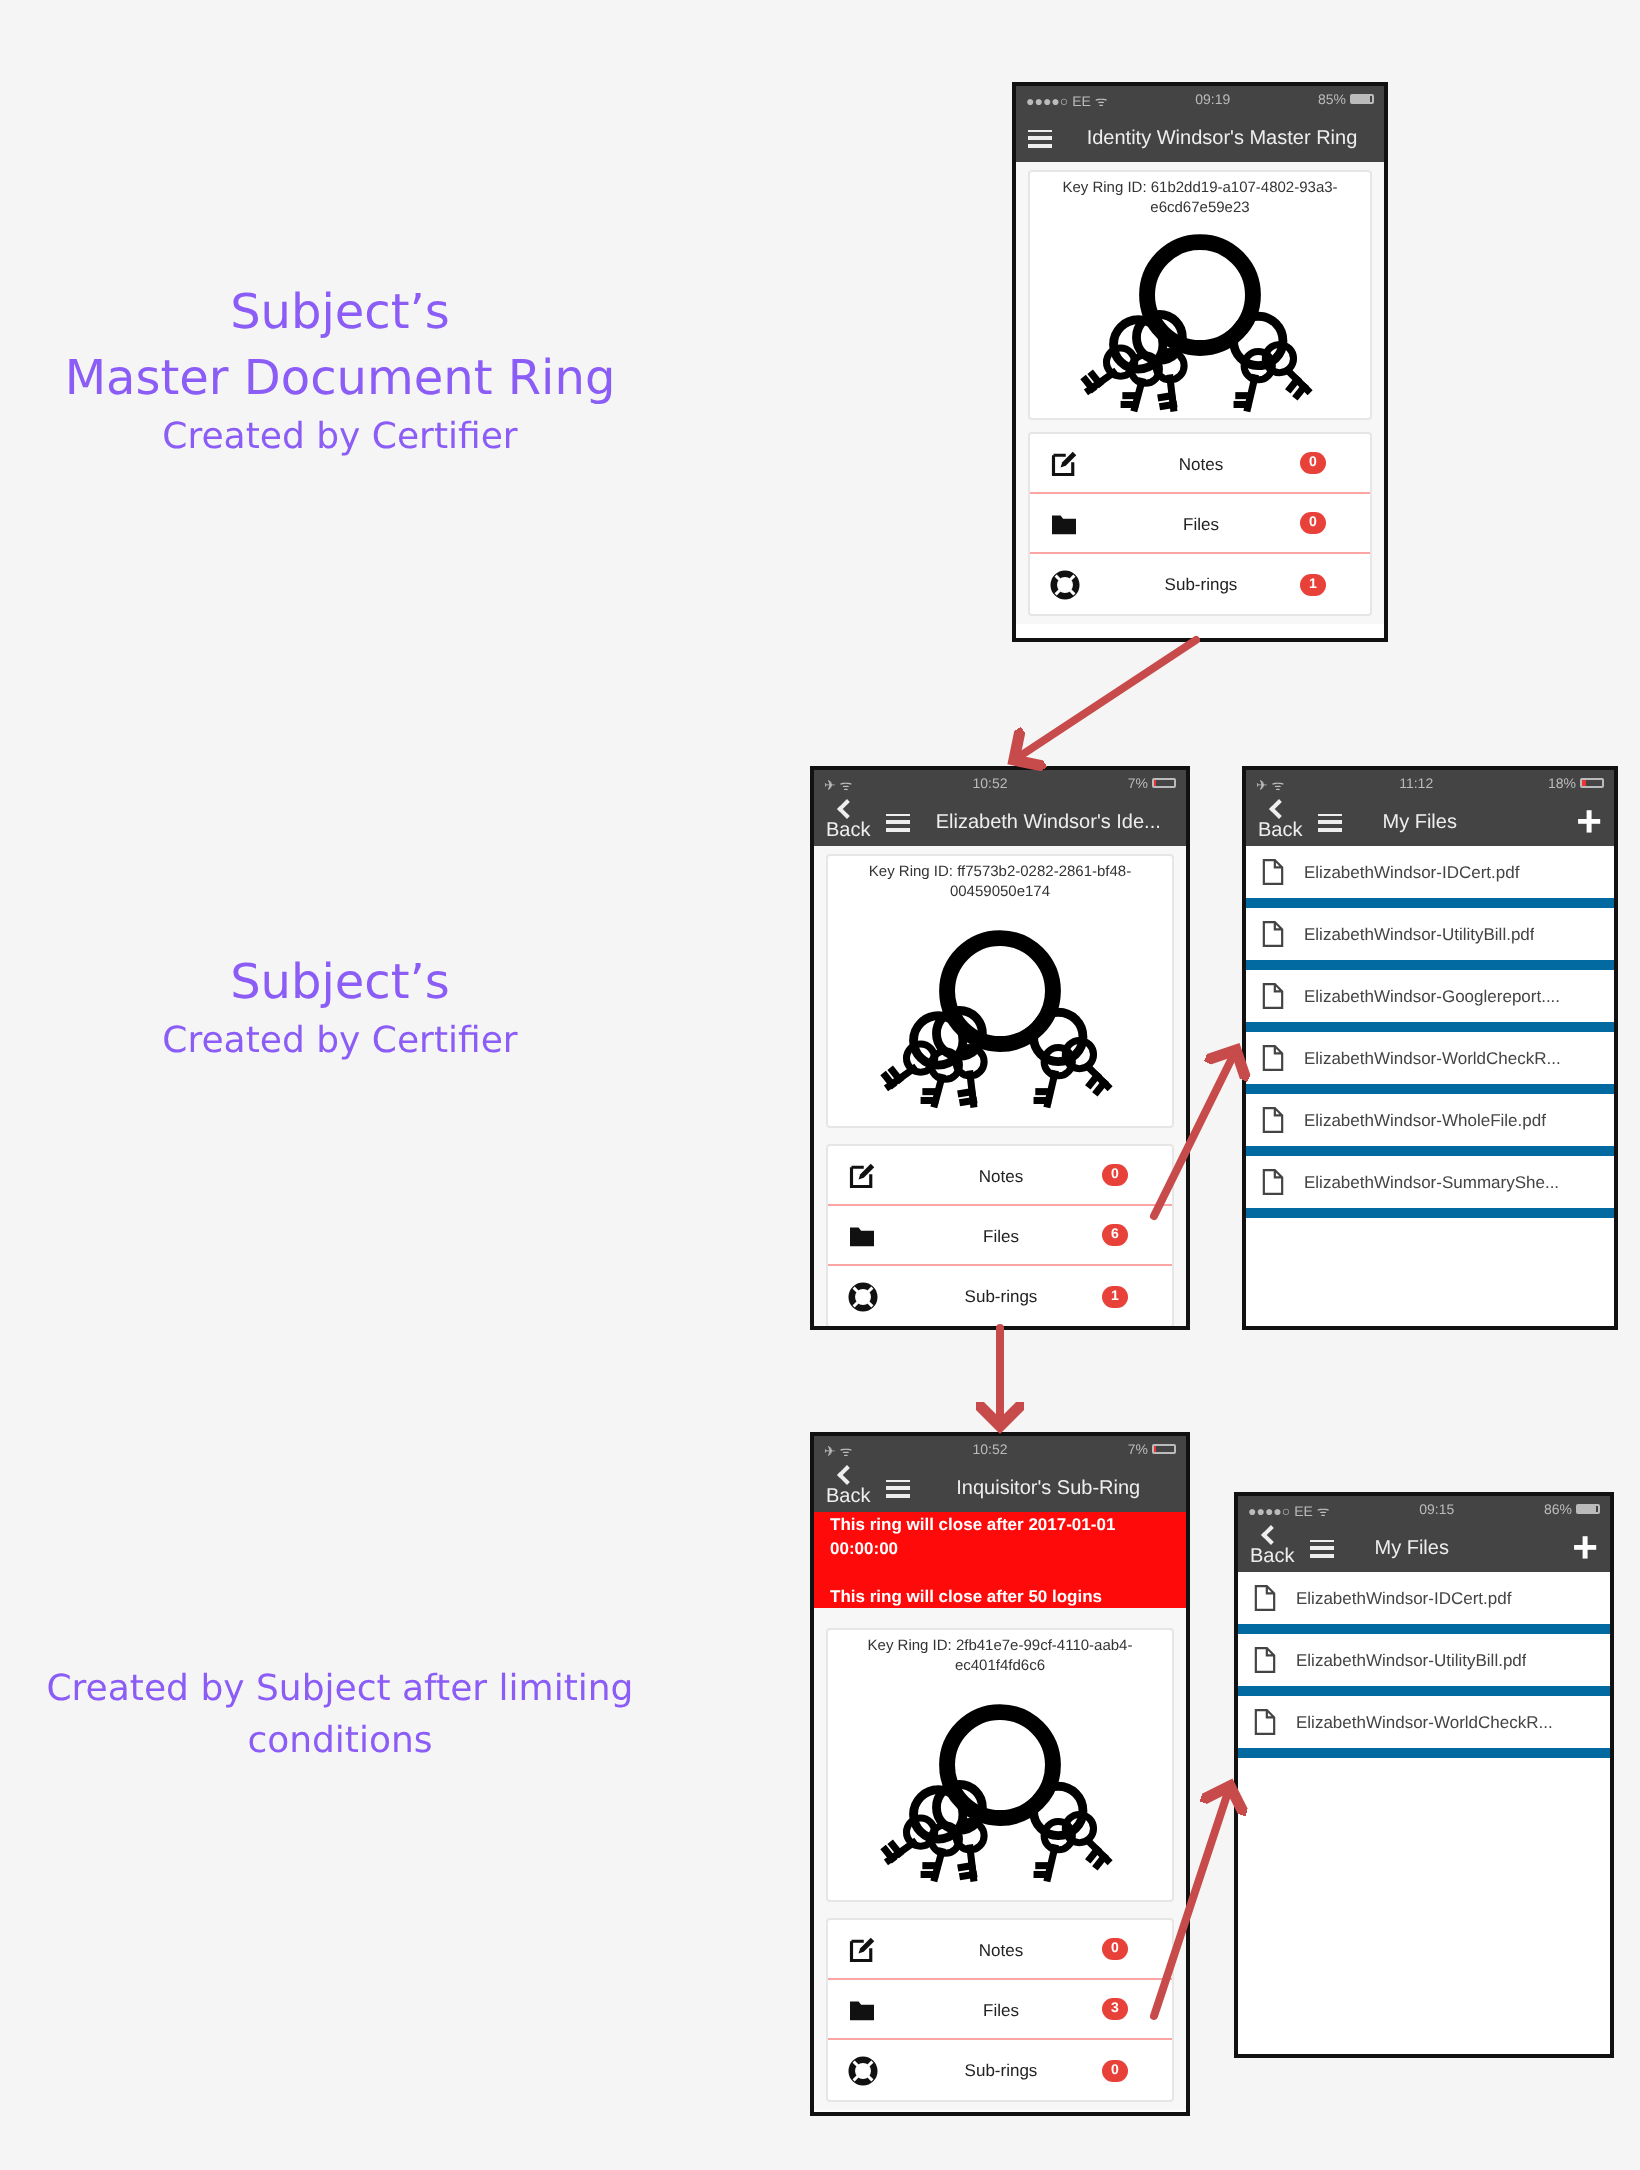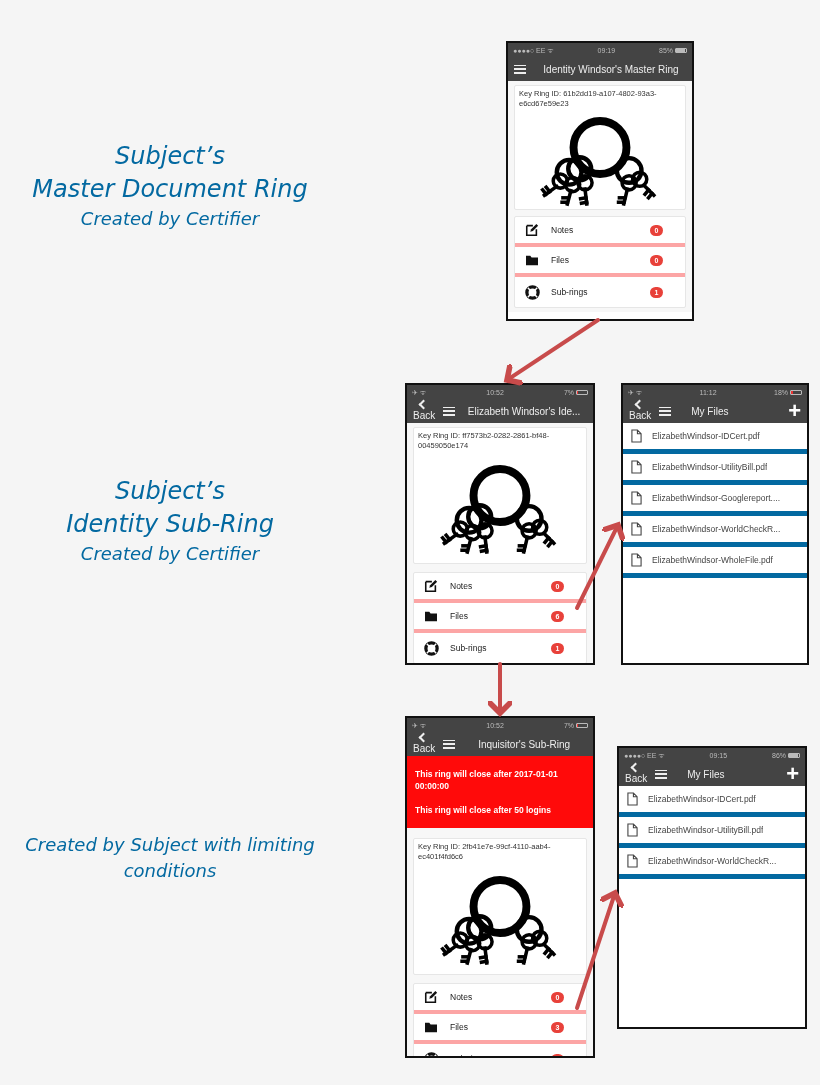--- a/index.html
+++ b/index.html
@@ -1,70 +1,69 @@
 <!DOCTYPE html>
 <html><head>
 <meta charset="utf-8">
 <style>
   * { box-sizing: border-box; margin: 0; padding: 0; }
   html, body { width: 820px; height: 1085px; background: #f5f5f5; overflow: hidden; }
   body { position: relative; font-family: "Liberation Sans", sans-serif; color: #222; }
 
-  .caption { position: absolute; width: 340px; left: 0; text-align: center; color: #0369a1; font-family: "DejaVu Sans", sans-serif; font-style: italic; }
+  .caption { position: absolute; width: 340px; left: 0; text-align: center; color: #8b5cf6; font-family: "DejaVu Sans", sans-serif; }
   .caption .t { font-size: 24px; line-height: 33px; }
   .caption .s { font-size: 18px; line-height: 26px; }
 
   .phone { position: absolute; background: #fff; border: 2px solid #111; overflow: hidden; }
   .status { height: 14px; background: #444; color: #bbb; font-size: 7px; display: flex; align-items: center; justify-content: space-between; padding: 0 5px; }
   .status .mid { flex: 1; text-align: center; }
   .status .batt { display: inline-block; width: 12px; height: 5px; border: 1px solid #bbb; border-radius: 1px; margin-left: 2px; vertical-align: middle; position: relative; }
   .status .batt i { position: absolute; left: 0; top: 0; bottom: 0; background: #bbb; }
   .navbar { height: 24px; background: #444; color: #eee; font-size: 10px; display: flex; align-items: center; padding: 0 6px; position: relative; }
   .nav-back { display: flex; align-items: center; gap: 2px; margin-right: 8px; flex-direction: column; }
   .chev { width: 7px; height: 7px; border-left: 2px solid #eee; border-bottom: 2px solid #eee; transform: rotate(45deg); margin-right: 1px; }
   .burger { width: 12px; height: 9px; display: flex; flex-direction: column; justify-content: space-between; margin-right: 10px; }
   .burger i { display: block; height: 1.5px; background: #eee; }
   .nav-title { flex: 1; text-align: center; white-space: nowrap; overflow: hidden; text-overflow: ellipsis; }
   .plus { font-size: 22px; font-weight: bold; line-height: 20px; color: #fff; margin-left: 6px; }
 
-  .content { padding: 4px 6px; background: #f7f7f7; }
+  .content { padding: 4px 6px; background: #f7f7f7; text-align: center; }
   .card { background: #fff; border: 1px solid #e6e6e6; border-radius: 2px; }
   .keyid { font-size: 7.5px; color: #333; padding: 3px 4px 0; line-height: 10px; }
   .keyimg { display: flex; justify-content: center; }
   .menu { margin-top: 6px; }
-  .menu-row { height: 30px; display: flex; align-items: center; padding: 0 8px; border-bottom: 4px solid #fca5a5; font-size: 8.5px; }
+  .menu-row { height: 30px; display: flex; align-items: center; padding: 0 8px; border-bottom: 1px solid #fca5a5; font-size: 8.5px; }
   .menu-row:last-child { border-bottom: none; }
   .menu-row .ic { width: 18px; display: flex; align-items: center; justify-content: center; margin-right: 10px; }
   .menu-row .lbl { flex: 1; }
   .badge { background: #e8413a; color: #fff; font-size: 7px; font-weight: bold; min-width: 13px; height: 11px; border-radius: 6px; display: flex; align-items: center; justify-content: center; margin-right: 14px; }
 
   .file-row { height: 31px; display: flex; align-items: center; border-bottom: 5px solid #0369a1; padding: 0 8px; font-size: 8.5px; color: #444; }
   .file-row .ic { margin-right: 10px; display: flex; }
   .file-row .nm { white-space: nowrap; overflow: hidden; text-overflow: ellipsis; }
 
-  .alert { background: #ff0a0a; color: #fff; font-size: 8.5px; font-weight: bold; padding: 12px 8px; line-height: 12px; }
+  .alert { background: #ff0a0a; color: #fff; font-size: 8.5px; font-weight: bold; padding: 0 8px; line-height: 12px; }
   .alert p + p { margin-top: 12px; }
 
   .arrow { position: absolute; left: 0; top: 0; pointer-events: none; }
 </style>
 </head>
 <body>
 
 <div class="caption" style="top:140px;">
   <div class="t">Subject’s</div>
   <div class="t">Master Document Ring</div>
   <div class="s">Created by Certifier</div>
 </div>
 <div class="caption" style="top:475px;">
   <div class="t">Subject’s</div>
-  <div class="t">Identity Sub-Ring</div>
   <div class="s">Created by Certifier</div>
 </div>
 <div class="caption" style="top:832px;">
-  <div class="s">Created by Subject with limiting</div>
+  <div class="s">Created by Subject after limiting</div>
   <div class="s">conditions</div>
 </div>
 
 <svg width="0" height="0" style="position:absolute">
   <defs>
     <symbol id="keys" viewBox="0 0 170 110">
       <g fill="none" stroke="#000">
         <circle cx="85" cy="42" r="30" stroke-width="9"></circle>
         <circle cx="50" cy="70" r="14" stroke-width="5"></circle>
         <circle cx="62" cy="66" r="13" stroke-width="5"></circle>
@@ -282,20 +281,28 @@
         <span class="nm">ElizabethWindsor-WorldCheckR...</span>
       </div>
     <div class="file-row">
         <span class="ic">
           <svg width="11" height="14">
             <use href="#file"></use>
           </svg>
         </span>
         <span class="nm">ElizabethWindsor-WholeFile.pdf</span>
       </div>
+    <div class="file-row">
+        <span class="ic">
+          <svg width="11" height="14">
+            <use href="#file"></use>
+          </svg>
+        </span>
+        <span class="nm">ElizabethWindsor-SummaryShe...</span>
+      </div>
   </div>
 </div>
 
 <div class="phone" style="left:405px; top:716px; width:190px; height:342px;">
   <div class="status">
     <span>✈ ᯤ</span>
     <span class="mid">10:52</span>
     <span><span>7%</span><span class="batt"><i style="width:10%;background:#e33"></i></span></span>
   </div>
   <div class="navbar">

